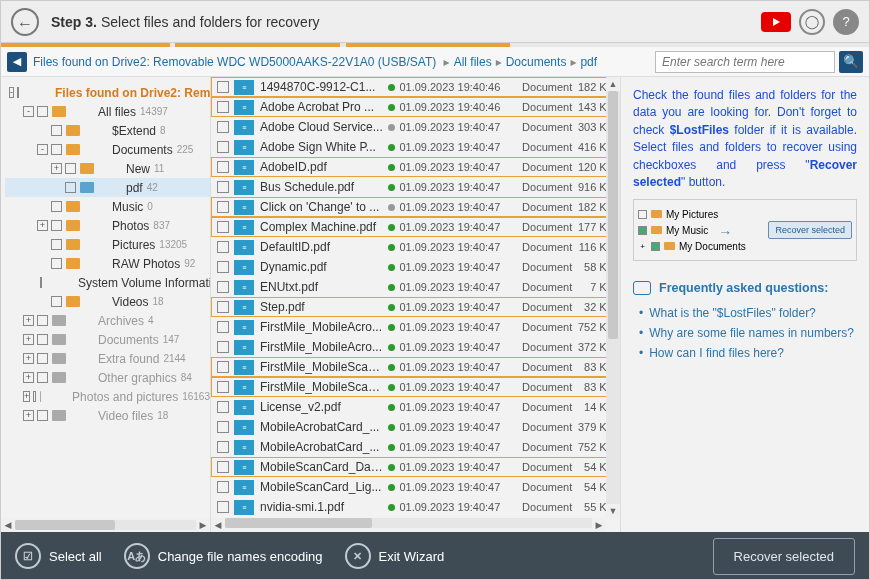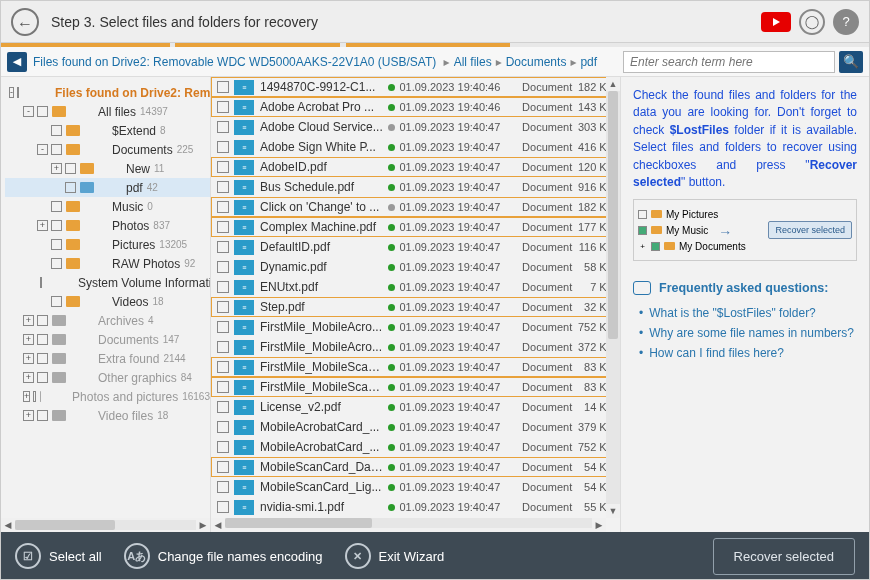--- a/index.html
+++ b/index.html
@@ -1,36 +1,36 @@
 <!DOCTYPE html>
 <html><head>
 <meta charset="utf-8">
 <style>
 * { box-sizing: border-box; margin: 0; padding: 0; font-family: "Segoe UI", Tahoma, sans-serif; }
 body { width: 870px; height: 580px; background: #f2f2f2; overflow: hidden; border: 1px solid #ccc; }
 
 .topbar { height: 42px; display: flex; align-items: center; padding: 0 10px; border-bottom: 1px solid #d0d0d0; background: #eee; }
 .back-btn { width: 28px; height: 28px; border-radius: 50%; border: 2px solid #777; display: flex; align-items: center; justify-content: center; color: #555; font-size: 16px; cursor: pointer; margin-right: 12px; }
 .step-label { font-size: 14px; color: #333; }
-.step-label b { font-weight: 400; margin-right: 4px; }
+.step-label b { font-weight: 700; margin-right: 4px; }
 .top-right { margin-left: auto; display: flex; gap: 8px; align-items: center; }
 .icon-circ { width: 26px; height: 26px; border-radius: 50%; border: 2px solid #888; display: flex; align-items: center; justify-content: center; color: #666; font-size: 13px; }
 .yt-icon { width: 30px; height: 20px; background: #e60000; border-radius: 4px; display: flex; align-items: center; justify-content: center; }
 .yt-tri { width:0;height:0;border-left:7px solid #fff;border-top:4px solid transparent;border-bottom:4px solid transparent; }
 
 .progress-strip { height: 4px; background: #e8e8e8; display: flex; }
 .progress-strip > div { height: 100%; }
 
 .path-row { height: 30px; display: flex; align-items: center; background: #f7f7f7; border-bottom: 1px solid #ddd; padding: 0 6px; gap: 6px; }
 .nav-sq { width: 20px; height: 20px; background: #1b4f7c; color: #fff; display: flex; align-items:center; justify-content:center; font-size:11px; border-radius:2px; cursor:pointer; }
 .breadcrumb { font-size: 12px; color: #1b6fa8; flex: 0 0 auto; white-space: nowrap; }
 .bc-root { color:#1b6fa8; }
 .bc-sep { color:#888; margin:0 4px; }
 .search-wrap { margin-left:auto; display:flex; align-items:center; }
-.search-in { width: 212px; height: 22px; border:1px solid #bbb; padding:0 6px; font-size:12px; font-style:italic; color:#888; }
+.search-in { width: 180px; height: 22px; border:1px solid #bbb; padding:0 6px; font-size:12px; font-style:italic; color:#888; }
 .search-btn { width:24px;height:22px;background:#1b4f7c;color:#fff;display:flex;align-items:center;justify-content:center;border-radius:2px;margin-left:4px;cursor:pointer;font-size:13px; }
 
 .main { display:flex; height: 455px; }
 .tree { width: 210px; border-right:1px solid #ddd; overflow:auto; padding:6px 0 6px 4px; font-size:12px; position:relative; }
 .tree-row { display:flex; align-items:center; height:19px; padding-left:4px; white-space:nowrap; cursor:pointer; }
 .tree-row .exp { width:11px; height:11px; border:1px solid #888; font-size:9px; line-height:9px; text-align:center; margin-right:3px; color:#555; }
 .tree-row .noexp { width:11px; margin-right:3px; }
 .tree-row .chk { width:11px;height:11px;border:1px solid #888;margin-right:4px; }
 .tree-row .fold { width:14px;height:11px; margin-right:4px; position:relative; }
 .fold-y { background:#e8a13a; border-radius:1px; }

